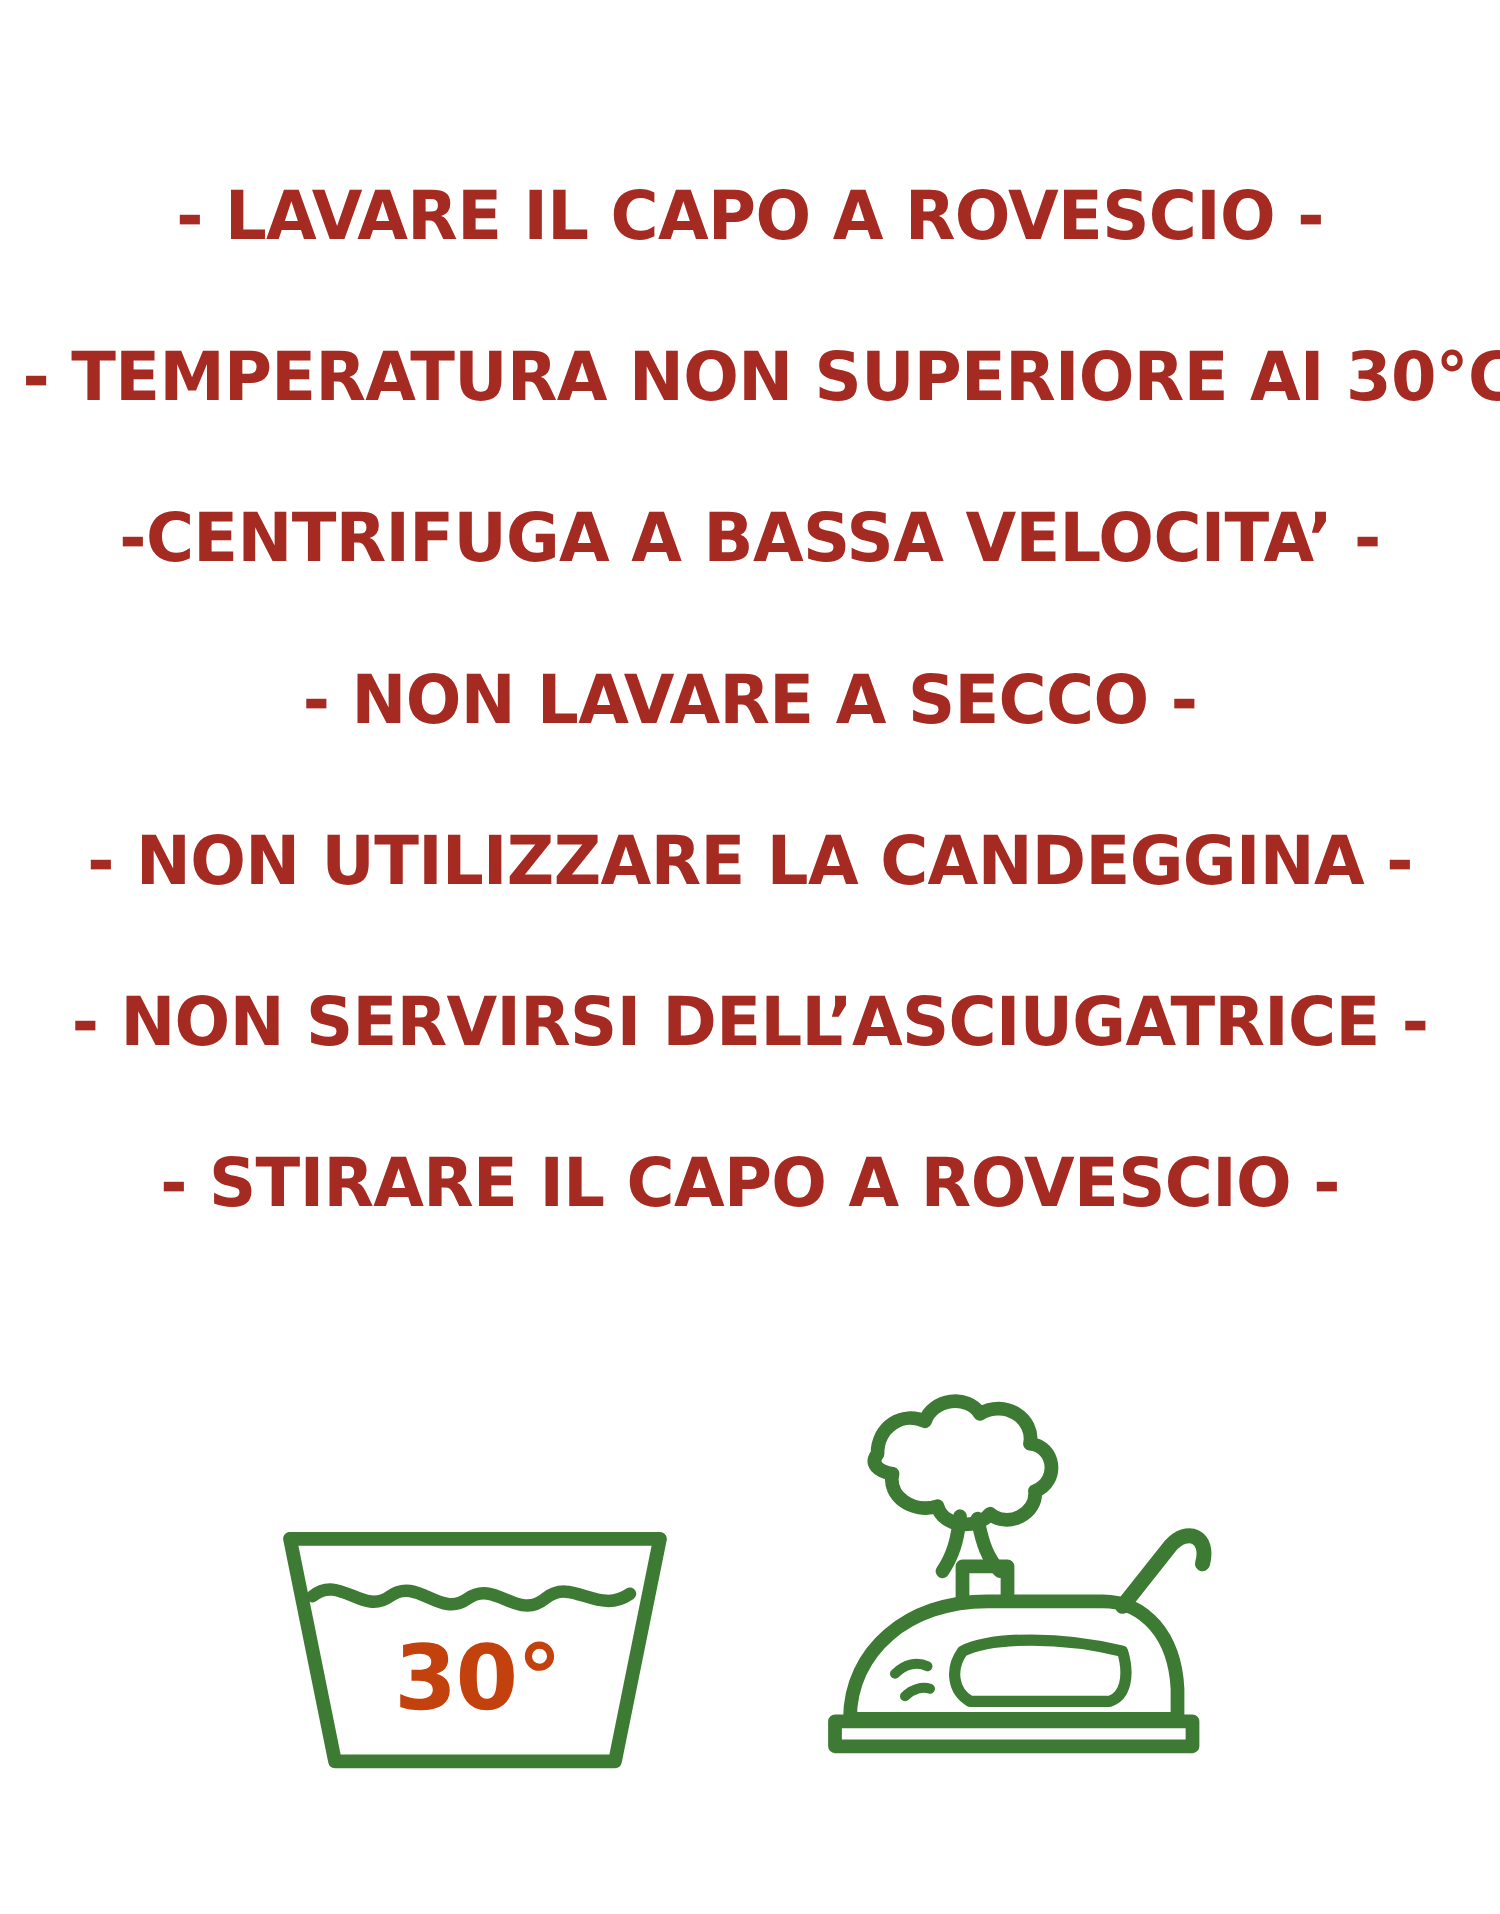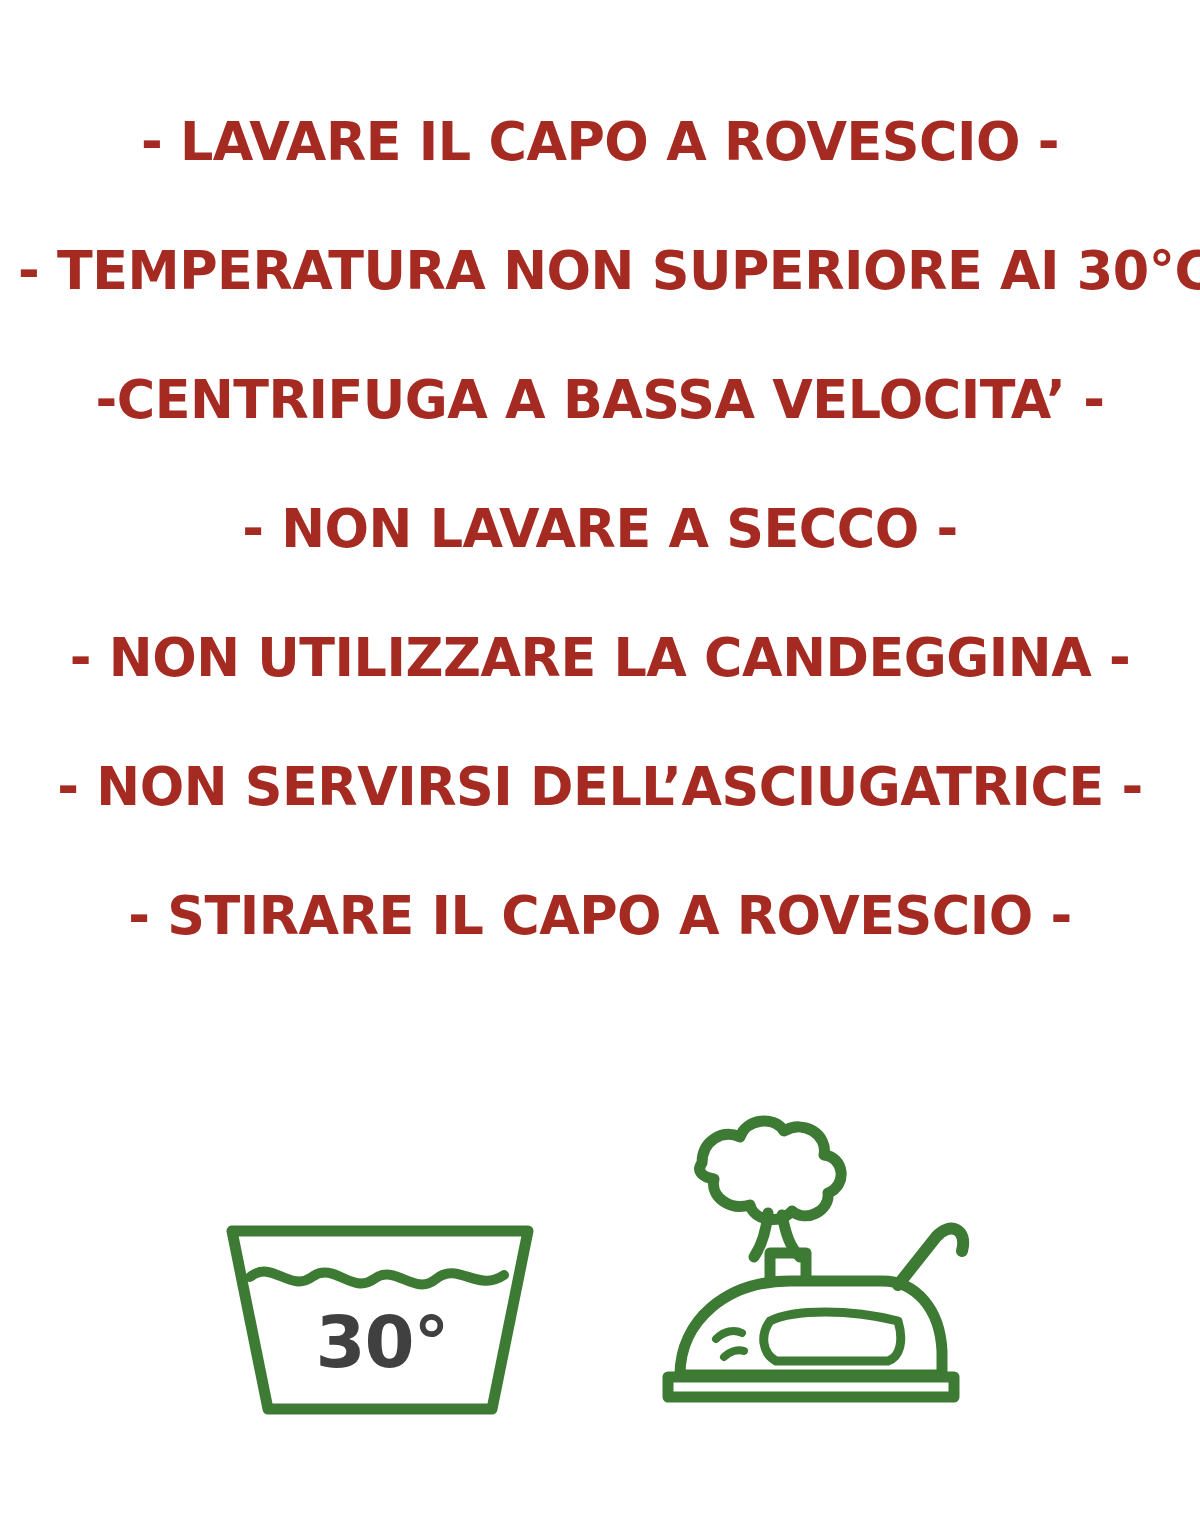--- a/index.html
+++ b/index.html
@@ -14,21 +14,21 @@
     overflow: hidden;
   }
   .sheet {
     position: relative;
     width: 1200px;
     height: 1531px;
     background: #ffffff;
     box-sizing: border-box;
   }
   .instructions {
-    padding-top: 77px;
+    padding-top: 108px;
     display: block;
   }
   .care-line {
     display: block;
     width: 100%;
     text-align: center;
     color: #A52A22;
     font-family: "DejaVu Sans", sans-serif;
     font-weight: 700;
     font-size: 55px;
@@ -70,21 +70,21 @@
     height: 100%;
     display: flex;
     align-items: center;
     justify-content: center;
     pointer-events: none;
   }
   .wash-temp-text span {
     font-family: "DejaVu Sans", sans-serif;
     font-weight: 700;
     font-size: 72px;
-    color: #404040;
+    color: #c2410c;
     transform: translate(2px, 22px);
     letter-spacing: -1px;
   }
 </style>
 </head>
 <body>
 
 <div class="sheet">
 
   <div class="instructions">

